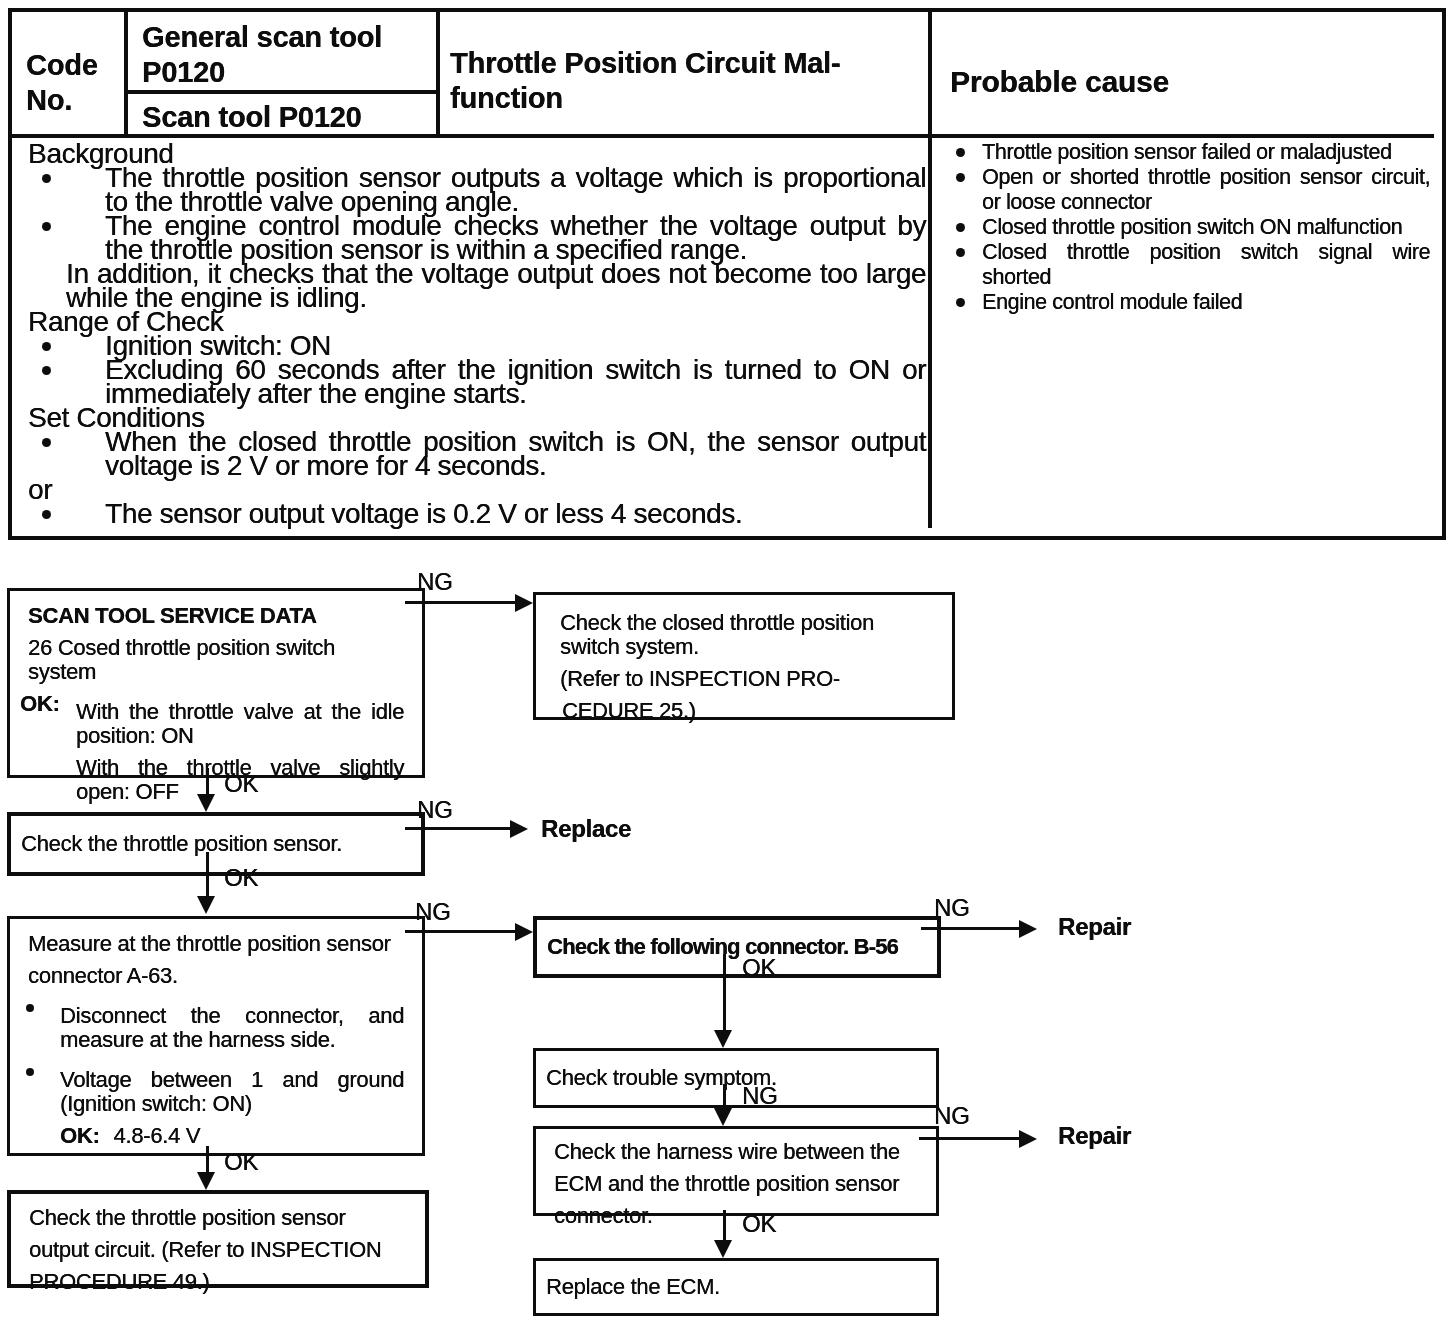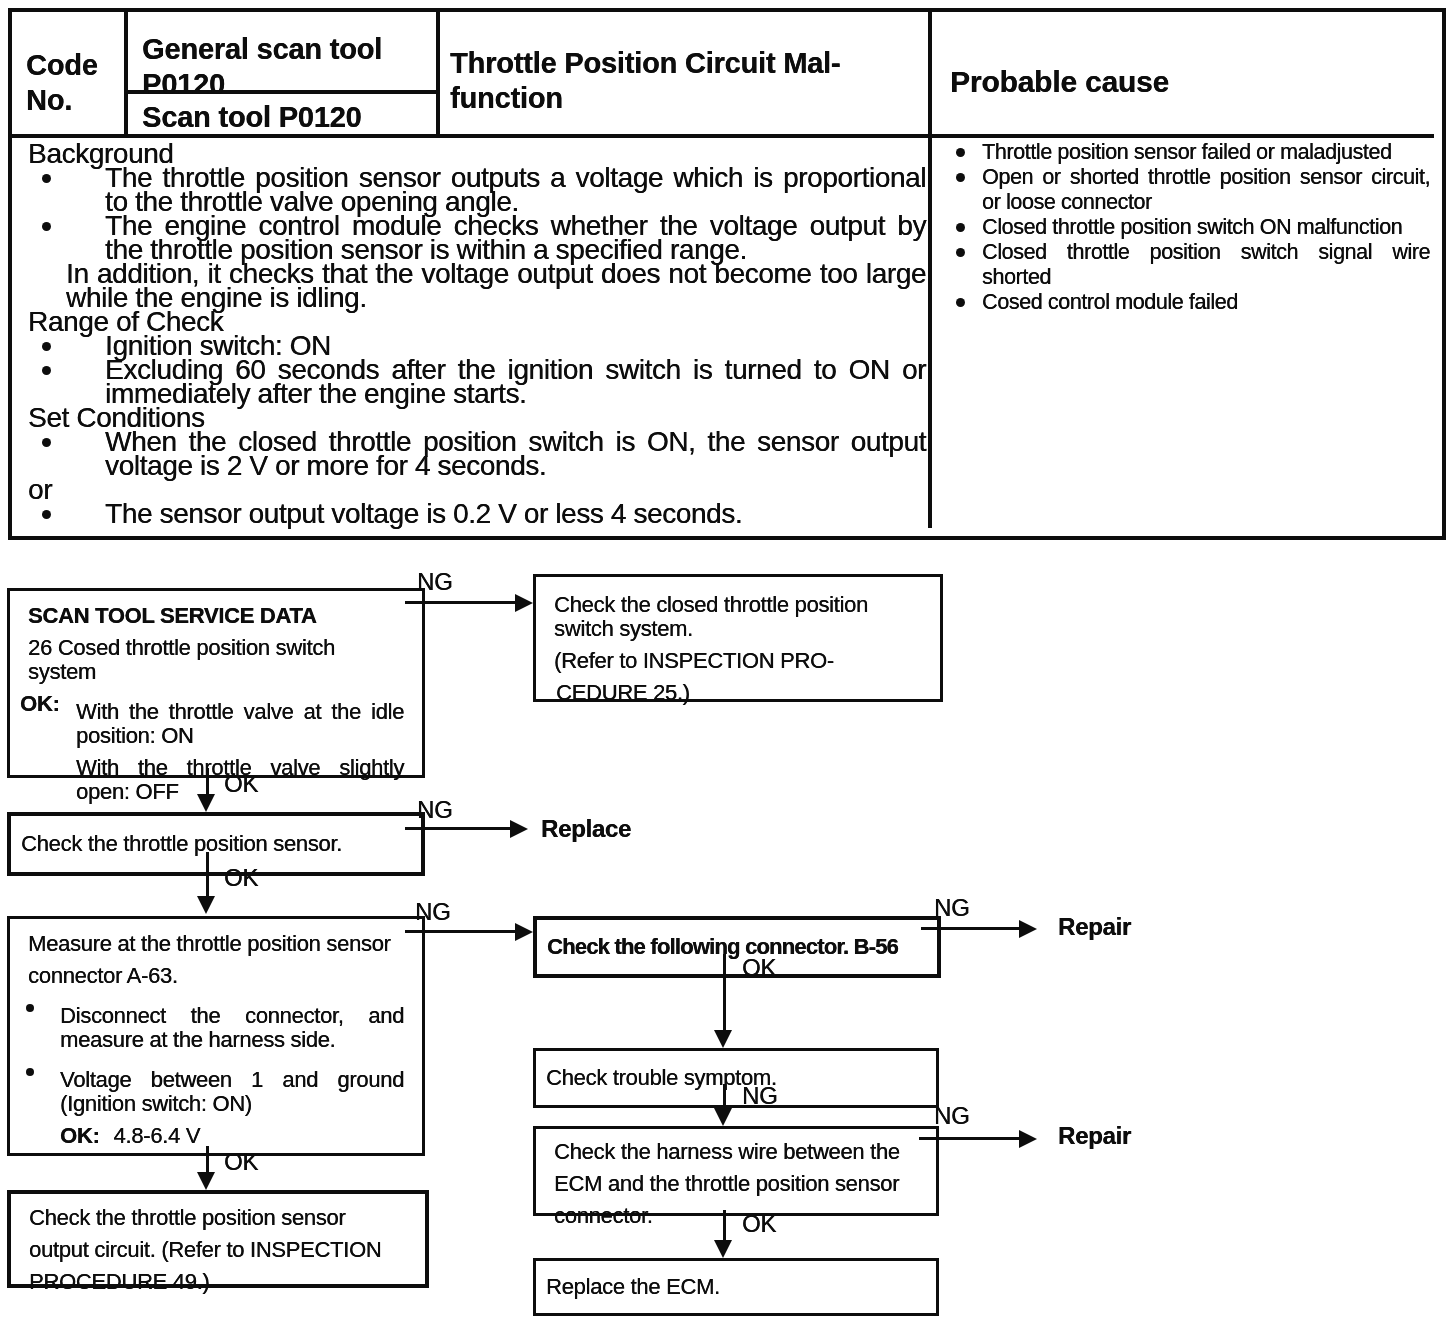--- a/index.html
+++ b/index.html
@@ -52,21 +52,21 @@
 <div class="page">
 
   <div class="tbl">
     <div class="v" style="left:112px;top:0;height:126px"></div>
     <div class="v" style="left:424px;top:0;height:126px"></div>
     <div class="v" style="left:916px;top:0;height:516px"></div>
     <div class="h" style="left:0;top:122px;width:1422px"></div>
     <div class="h" style="left:112px;top:78px;width:312px"></div>
 
     <div class="hdr" style="left:14px;top:36px;width:96px">Code No.</div>
-    <div class="hdr" style="left:130px;top:20px;width:282px">General scan tool P0120</div>
+    <div class="hdr" style="left:130px;top:8px;width:282px">General scan tool P0120</div>
     <div class="hdr nowrap" style="left:130px;top:88px">Scan tool P0120</div>
     <div class="hdr" style="left:438px;top:34px;width:470px">
       <span style="display:block">Throttle Position Circuit Mal-</span>
       <span style="display:block">function</span>
     </div>
     <div class="hdr" style="left:938px;top:52px;font-size:30px">Probable cause</div>
 
     <div class="desc">
       <div class="d-plain"><span>Background</span></div>
       <div class="d-bullet">
@@ -111,42 +111,42 @@
       <div class="c-row">
           <span class="bu"></span>
           <span class="bt">Closed throttle position switch ON malfunction</span>
         </div>
       <div class="c-row">
           <span class="bu"></span>
           <span class="bt">Closed throttle position switch signal wire shorted</span>
         </div>
       <div class="c-row">
           <span class="bu"></span>
-          <span class="bt">Cosed control module failed</span>
+          <span class="bt">Engine control module failed</span>
         </div>
     </div>
   </div>
 
   <div class="fbox" style="left:7px;top:588px;width:392px;height:174px;padding:5px 10px;">
     <p class="fb-title">SCAN TOOL SERVICE DATA</p>
     <p>26 Cosed throttle position switch system</p>
     <div class="okrow">
       <span class="okl">OK:</span>
       <div class="okbody">
         <p>With the throttle valve at the idle position: ON</p>
         <p>With the throttle valve slightly open: OFF</p>
       </div>
     </div>
   </div>
 
   <div class="lbl" style="left:417px;top:568px">NG</div>
   <div class="hl" style="left:405px;top:601px;width:110px"></div>
   <div class="ah-r" style="left:515px;top:594px"></div>
 
-  <div class="fbox" style="left:533px;top:574px;width:384px;height:106px;padding:8px 10px;">
+  <div class="fbox" style="left:533px;top:592px;width:384px;height:106px;padding:8px 16px;">
     <p>Check the closed throttle position switch system.</p>
     <p>(Refer to INSPECTION PRO-</p>
     <p class="indent">CEDURE 25.)</p>
   </div>
 
   <div class="vl" style="left:206px;top:768px;height:30px"></div>
   <div class="ah-d" style="left:197px;top:794px"></div>
   <div class="lbl" style="left:224px;top:770px">OK</div>
 
   <div class="fbox thick center" style="left:7px;top:812px;width:390px;height:32px;">

